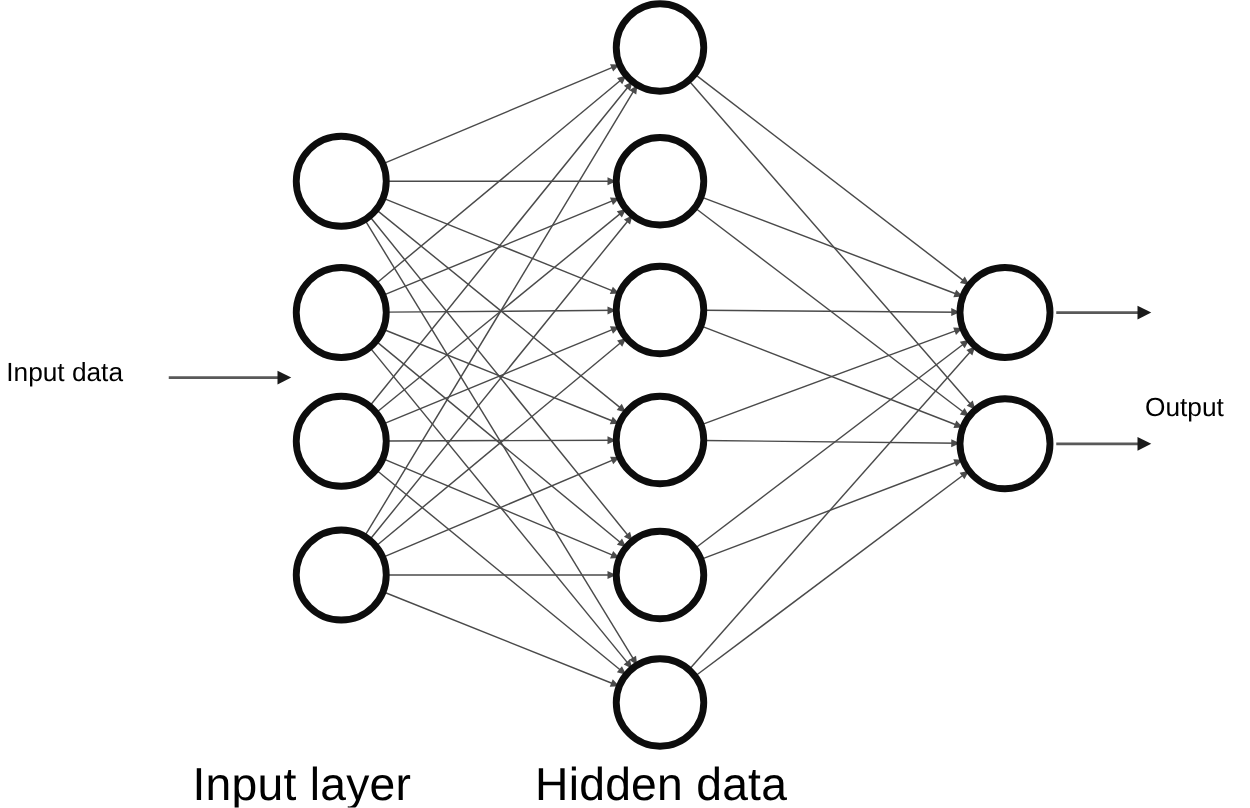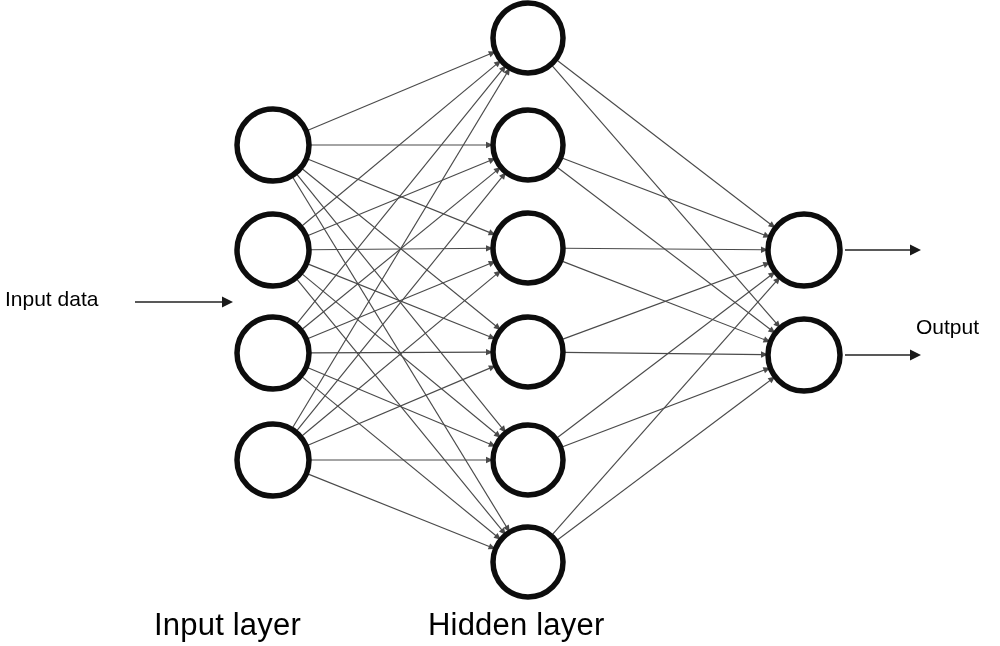--- a/index.html
+++ b/index.html
@@ -48,21 +48,21 @@
     fill: #1a1a1a;
   }
   .diagram-label {
     position: absolute;
     color: #000000;
     font-family: "Liberation Sans", sans-serif;
     white-space: nowrap;
     line-height: 1;
   }
   .layer-label {
-    font-size: 31px;
+    font-size: 37px;
     font-weight: 400;
     letter-spacing: 0.2px;
   }
   .io-label {
     font-size: 21px;
     font-weight: 400;
   }
   #label-input-data {
     left: 5px;
     top: 288px;
@@ -194,16 +194,16 @@
         <circle cx="804" cy="355" r="36" class="neuron"></circle>
       </g>
   </svg>
 
   <div class="diagram-label io-label" id="label-input-data">Input data</div>
 
   <div class="diagram-label io-label" id="label-output">Output</div>
 
   <div class="diagram-label layer-label" id="label-input-layer">Input layer</div>
 
-  <div class="diagram-label layer-label" id="label-hidden-layer">Hidden layer</div>
+  <div class="diagram-label layer-label" id="label-hidden-layer">Hidden data</div>
 
 
 </div>
 
 </body></html>

